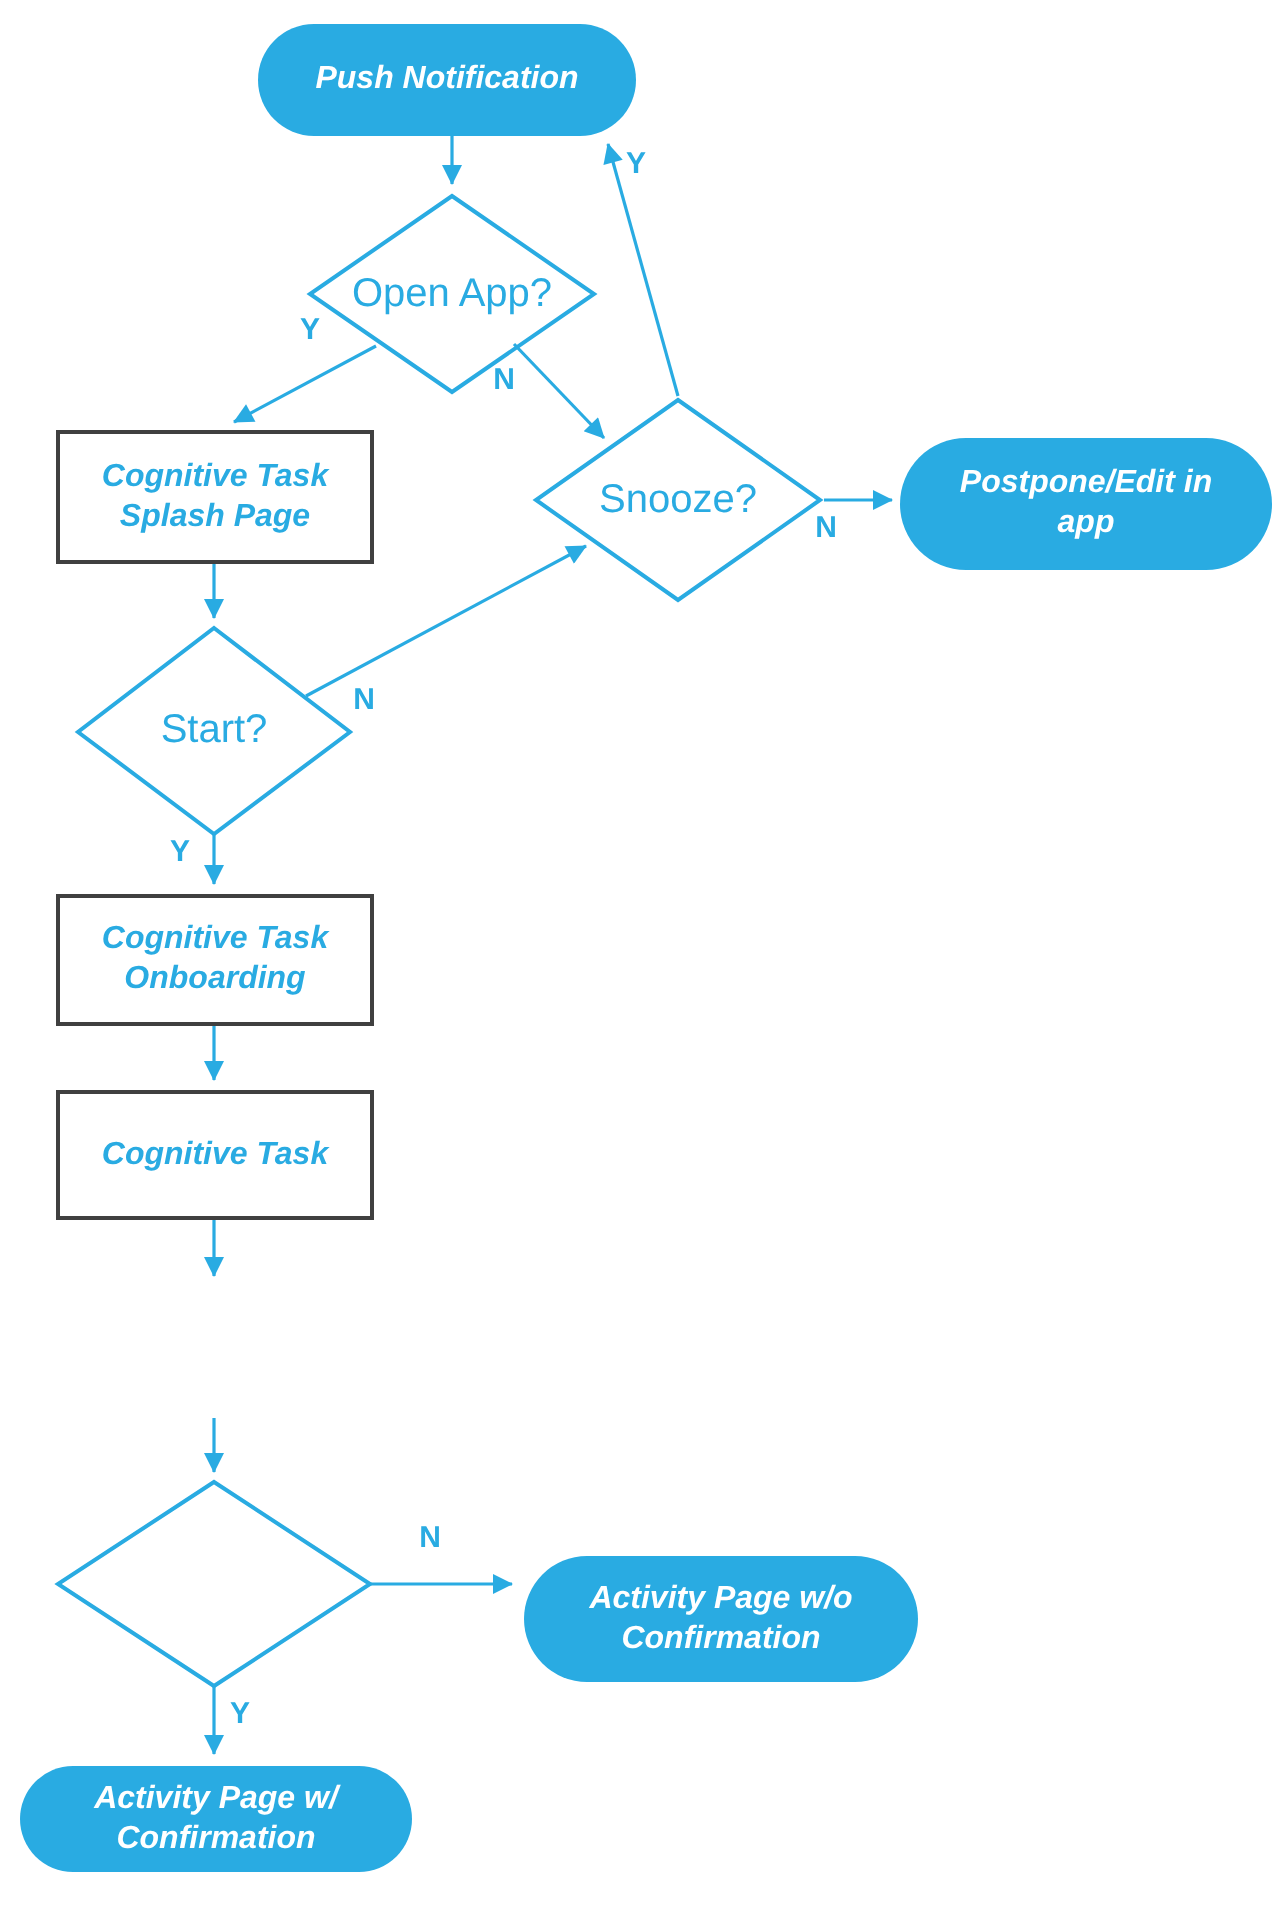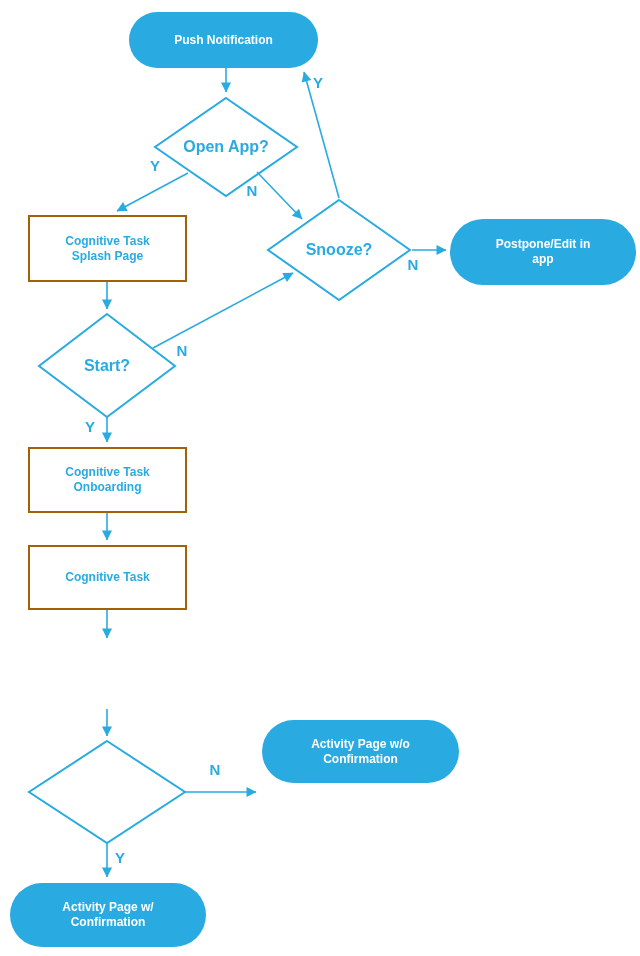--- a/index.html
+++ b/index.html
@@ -17,41 +17,42 @@
     width: 640px; height: 956px;
   }
   .node {
     position: absolute;
     display: flex;
     align-items: center;
     justify-content: center;
     text-align: center;
     box-sizing: border-box;
     font-weight: bold;
-    font-size: 12px;
+    font-size: 16px;
     line-height: 1.25;
+    font-style: italic;
   }
   .node .lbl { white-space: pre-line; }
   .pill {
     background: #29ABE2;
     color: #ffffff;
   }
   .rect {
     background: #ffffff;
-    border: 2px solid #a16207;
+    border: 2px solid #404040;
     color: #29ABE2;
   }
   .diamond-label {
     position: absolute;
     display: flex;
     align-items: center;
     justify-content: center;
     color: #29ABE2;
-    font-weight: bold;
-    font-size: 16px;
+    font-weight: normal;
+    font-size: 20px;
     line-height: 1.25;
   }
   .diamond-label .lbl { white-space: pre-line; }
   .edge-label {
     position: absolute;
     transform: translate(-50%, -50%);
     color: #29ABE2;
     font-weight: bold;
     font-size: 15px;
   }
@@ -92,26 +93,26 @@
 
   <div class="node pill" style="left:129px; top:12px; width:189px; height:56px; border-radius:28px;">
     <span class="lbl">Push Notification</span>
   </div>
 
   <div class="node pill" style="left:450px; top:219px; width:186px; height:66px; border-radius:33px;">
     <span class="lbl">Postpone/Edit in
 app</span>
   </div>
 
-  <div class="node pill" style="left:262px; top:720px; width:197px; height:63px; border-radius:32px;">
+  <div class="node pill" style="left:262px; top:778px; width:197px; height:63px; border-radius:32px;">
     <span class="lbl">Activity Page w/o
 Confirmation</span>
   </div>
 
-  <div class="node pill" style="left:10px; top:883px; width:196px; height:64px; border-radius:33px;">
+  <div class="node pill" style="left:10px; top:883px; width:196px; height:53px; border-radius:33px;">
     <span class="lbl">Activity Page w/
 Confirmation</span>
   </div>
 
   <div class="node rect" style="left:28px; top:215px; width:159px; height:67px;">
     <span class="lbl">Cognitive Task
 Splash Page</span>
   </div>
 
   <div class="node rect" style="left:28px; top:447px; width:159px; height:66px;">

